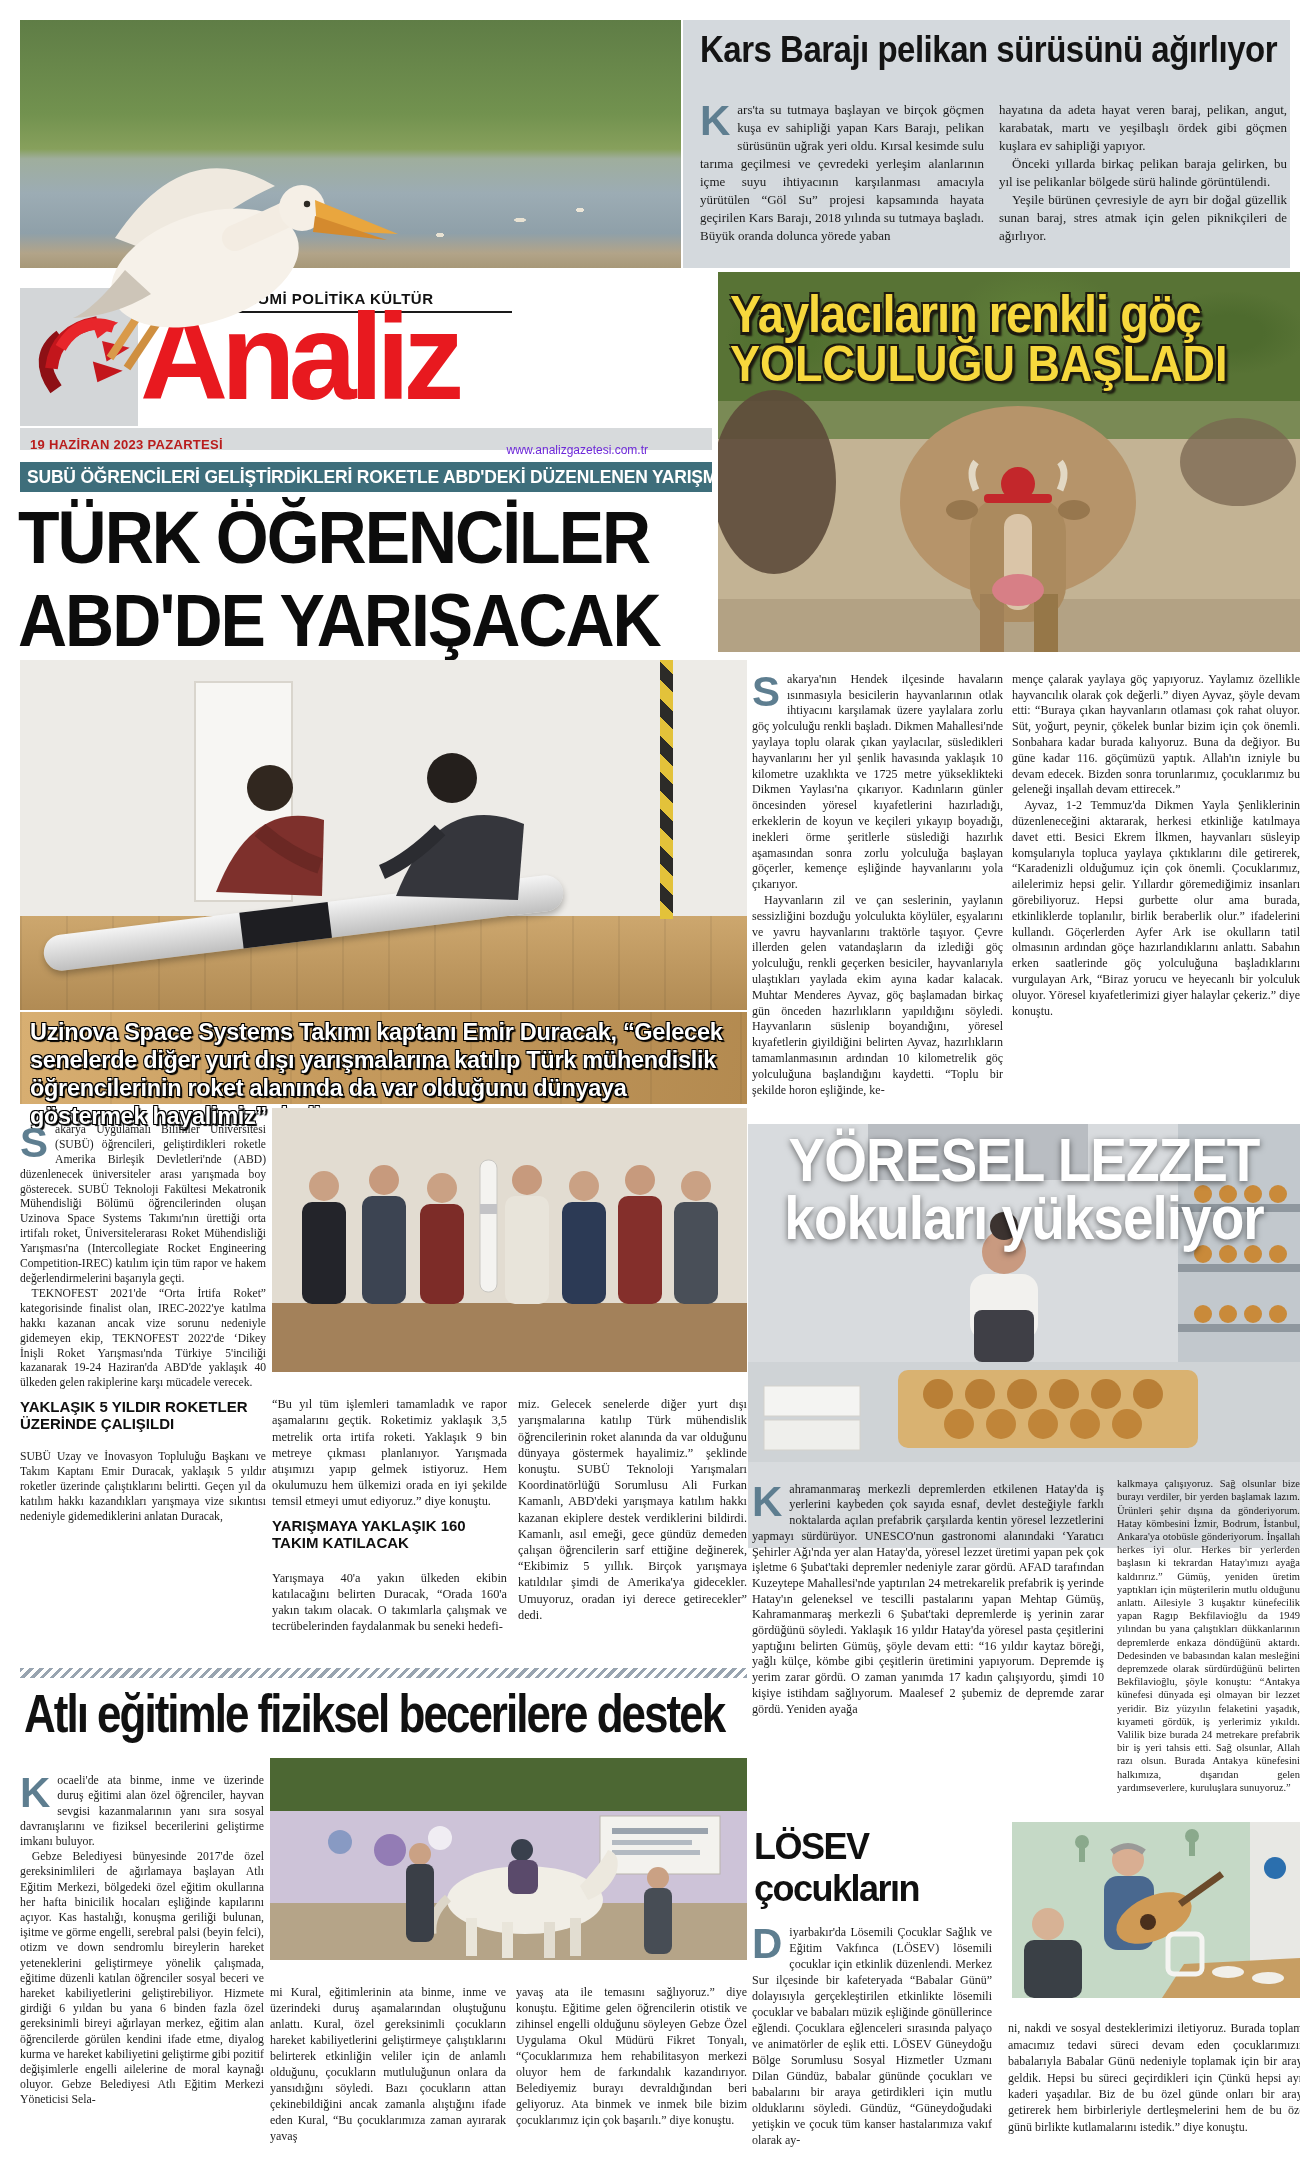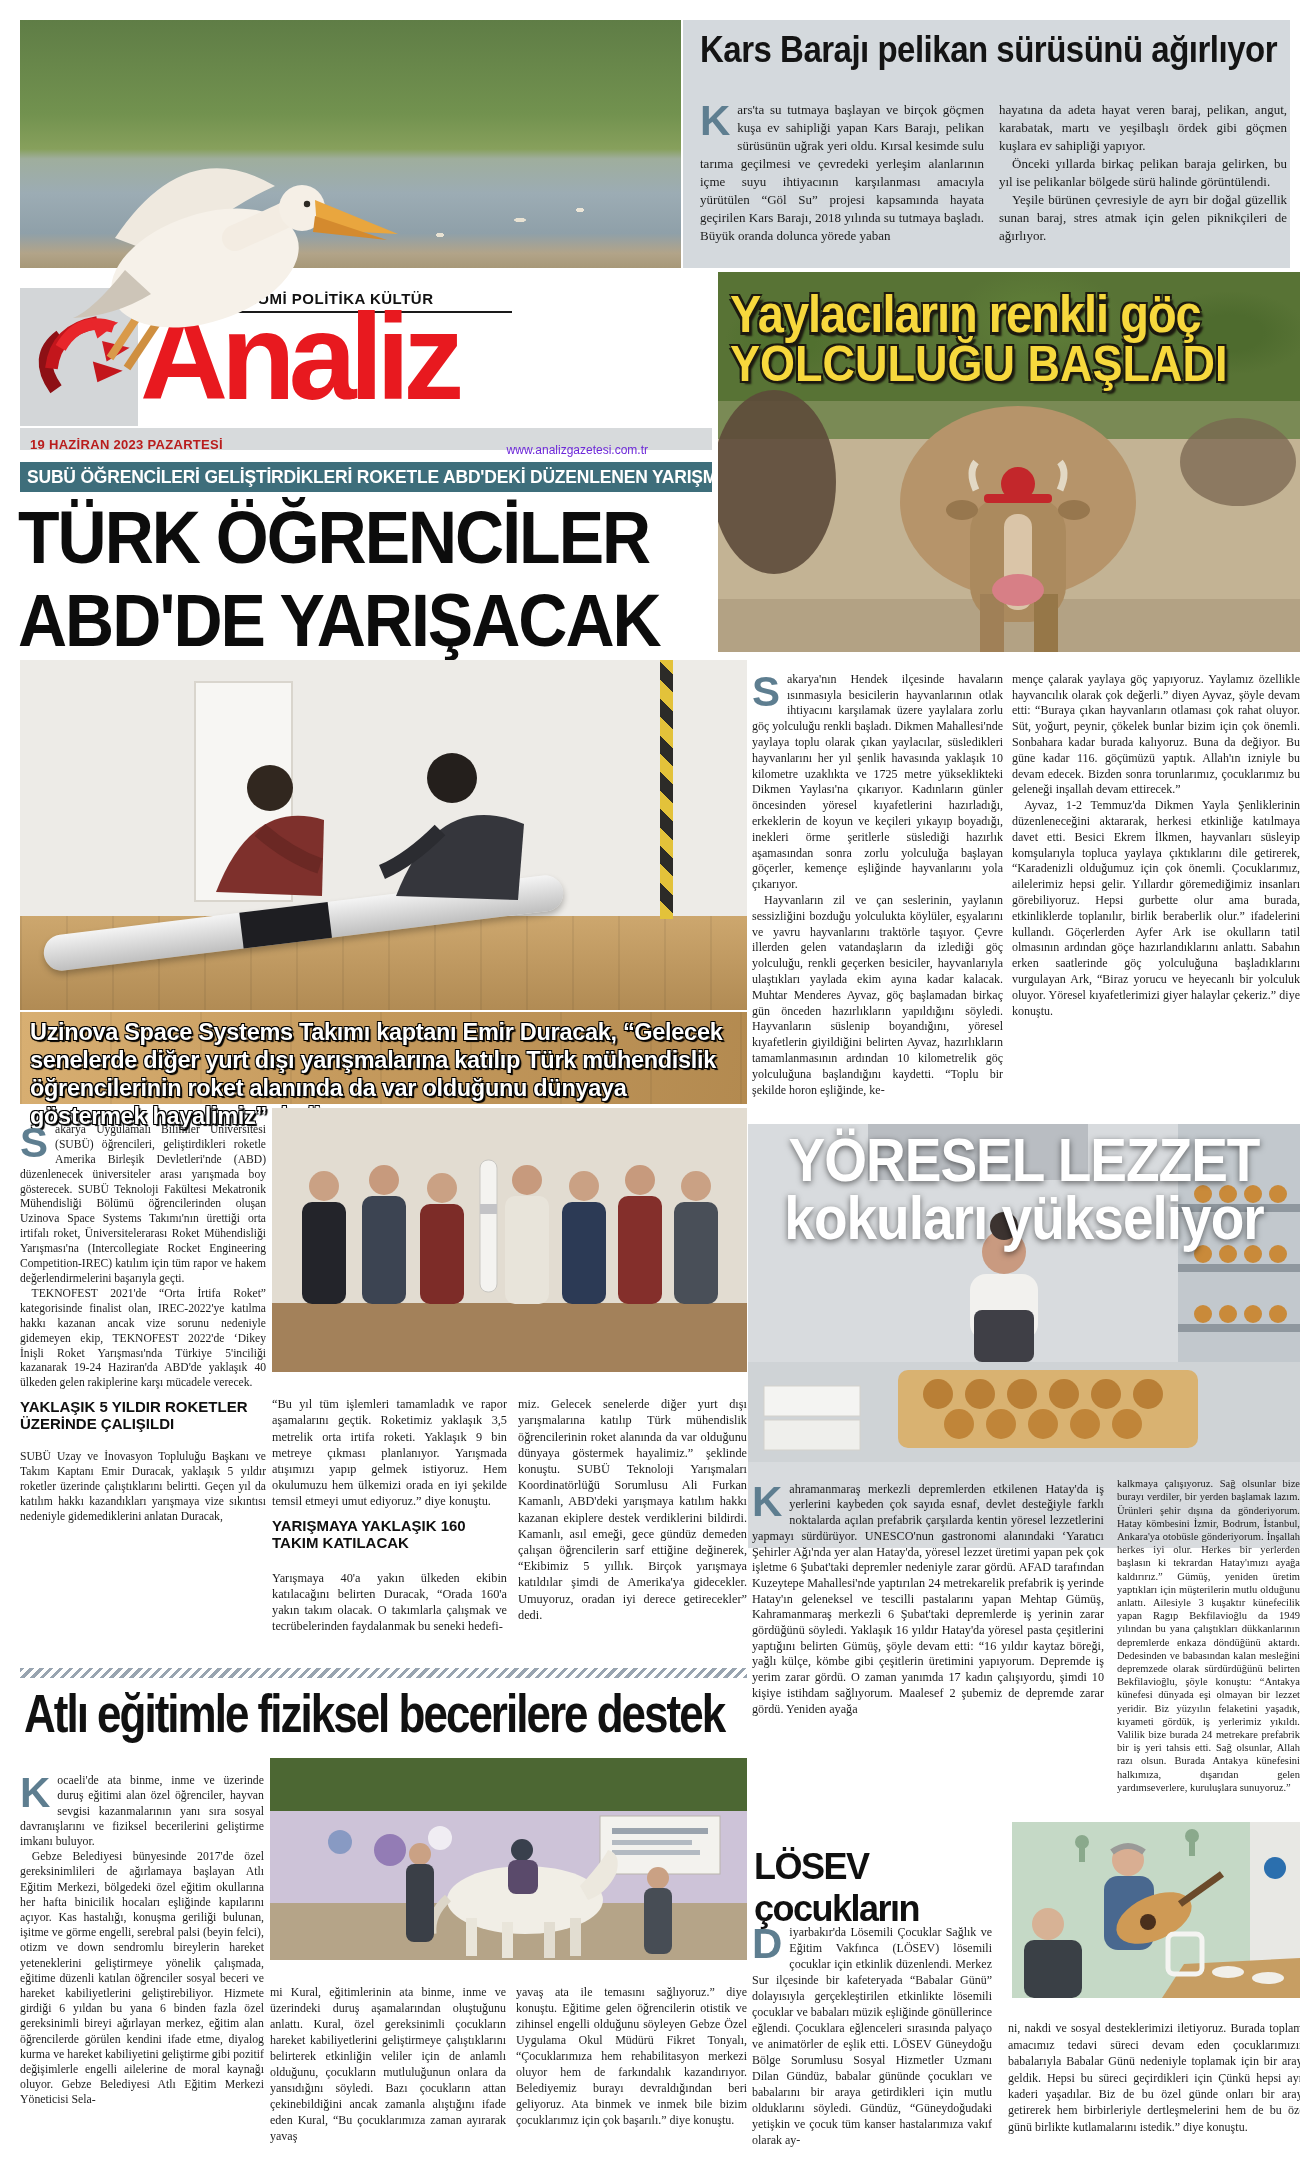--- a/index.html
+++ b/index.html
@@ -93,21 +93,21 @@
   #yoresel-photo{left:748px;top:1124px;width:552px;height:424px;background:#d8dbde;}
   .yoresel-h{position:absolute;width:100%;text-align:center;font-family:"Liberation Sans",sans-serif;
      font-weight:bold;color:#fff;letter-spacing:-1px;text-shadow:0 2px 6px rgba(0,0,0,.55);
      white-space:nowrap;}
   #yoresel-h1{top:4px;font-size:55px;transform:scaleY(1.1);}
   #yoresel-h2{top:62px;font-size:55px;transform:scaleY(1.1);}
   #kah-c1{left:752px;top:1466px;width:352px;height:348px;font-size:12.2px;line-height:15.7px;}
   #kah-c2{left:1117px;top:1464px;width:183px;height:354px;font-size:10.5px;line-height:13.2px;}
   
   #losev-h{left:754px;top:1826px;width:262px;font:bold 36px/42px "Liberation Sans",sans-serif;
-     color:#101010;letter-spacing:-1.5px;margin-top:20px;}
+     color:#101010;letter-spacing:-1.5px;}
   #losev-photo{left:1012px;top:1822px;width:288px;height:176px;background:#c5d9c6;}
   #losev-c1{left:752px;top:1908px;width:240px;height:253px;font-size:12px;line-height:16px;}
   #losev-c2{left:1000px;top:2004px;width:300px;height:157px;font-size:12px;line-height:16.4px;margin-left:8px;}
 </style>
 </head>
 <body>
 
 <div class="page">
 
   <div class="abs" id="top-panel"></div>

